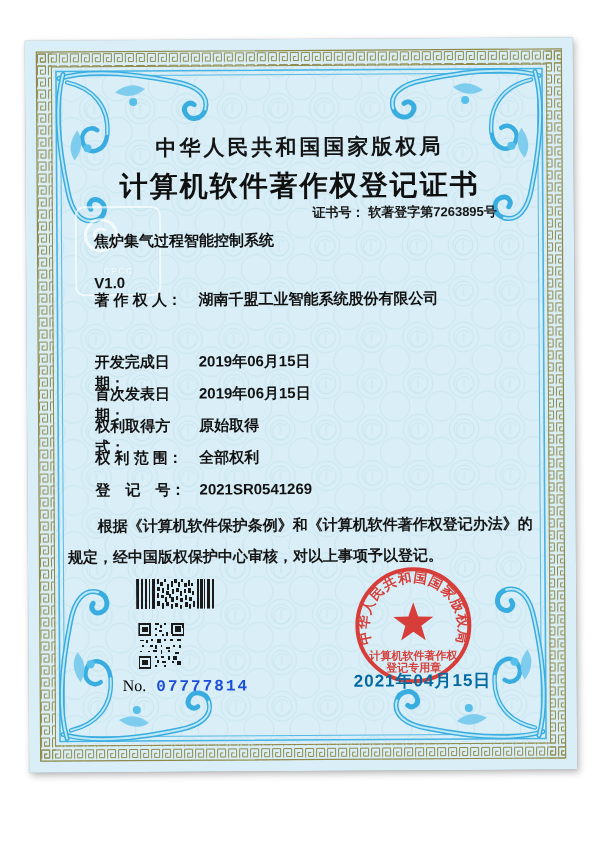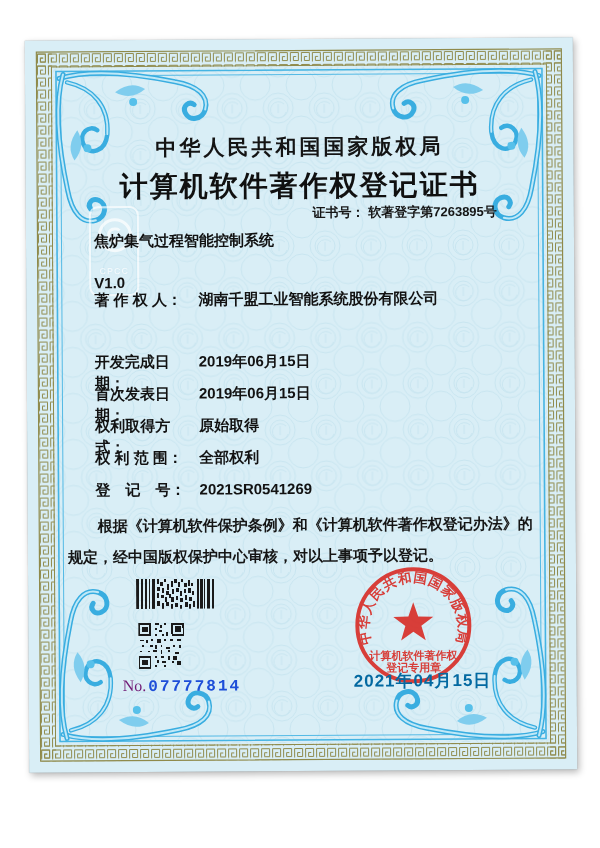--- a/index.html
+++ b/index.html
@@ -29,30 +29,30 @@
   .row1{top:190px;} .row2{top:249px;} .row3{top:311px;} .row4{top:343px;}
   .row5{top:375px;} .row6{top:407px;} .row7{top:439px;}
 
   .statement{position:absolute;top:470px;left:40px;width:474px;font-size:15px;
     font-weight:600;line-height:31px;text-indent:2em;color:#151515;}
 
   .barcode{position:absolute;left:108px;top:539px;width:80px;height:30px;}
   .qrcode{position:absolute;left:110px;top:583px;width:46px;height:46px;}
 
   .serial{position:absolute;left:94px;top:637px;font-size:16px;}
-  .serial .no{font-family:"Liberation Serif", serif;color:#701a75;margin-right:2px;}
+  .serial .no{font-family:"Liberation Serif", serif;color:#000000;margin-right:10px;}
   .serial .digits{font-family:"Liberation Mono", monospace;color:#1d4ed8;letter-spacing:2px;font-weight:bold;}
 
   .seal{position:absolute;left:324px;top:526px;width:122px;height:122px;z-index:4;opacity:0.93;}
   .issue-date{position:absolute;left:325px;top:631px;font-size:17px;font-weight:bold;
     letter-spacing:1px;color:#0369a1;z-index:5;}
 
-  .wm{position:absolute;left:63px;top:166px;width:46px;height:86px;z-index:2;opacity:0.75;
+  .wm{position:absolute;left:49px;top:166px;width:46px;height:86px;z-index:2;opacity:0.75;
     border:2px solid rgba(255,255,255,0.9);border-radius:9px;
-    box-shadow:inset 0 0 0 1px rgba(190,226,240,0.6);}
+    box-shadow:inset 0 0 0 1px rgba(190,226,240,0.6);padding-left:36px;}
   .wm .wm-circle{position:absolute;left:7px;top:10px;width:28px;height:28px;border-radius:50%;
     border:3px solid rgba(255,255,255,0.95);}
   .wm .wm-circle::after{content:"";position:absolute;left:6px;top:6px;width:10px;height:10px;
     border-radius:50%;border:3px solid rgba(255,255,255,0.95);border-right-color:transparent;}
   .wm .wm-text{position:absolute;left:0;bottom:18px;width:100%;text-align:center;
     font-size:9px;font-weight:bold;color:rgba(255,255,255,0.95);letter-spacing:1px;
     text-shadow:0 0 1px rgba(160,210,230,0.8);}
 </style>
 </head>
 <body>

